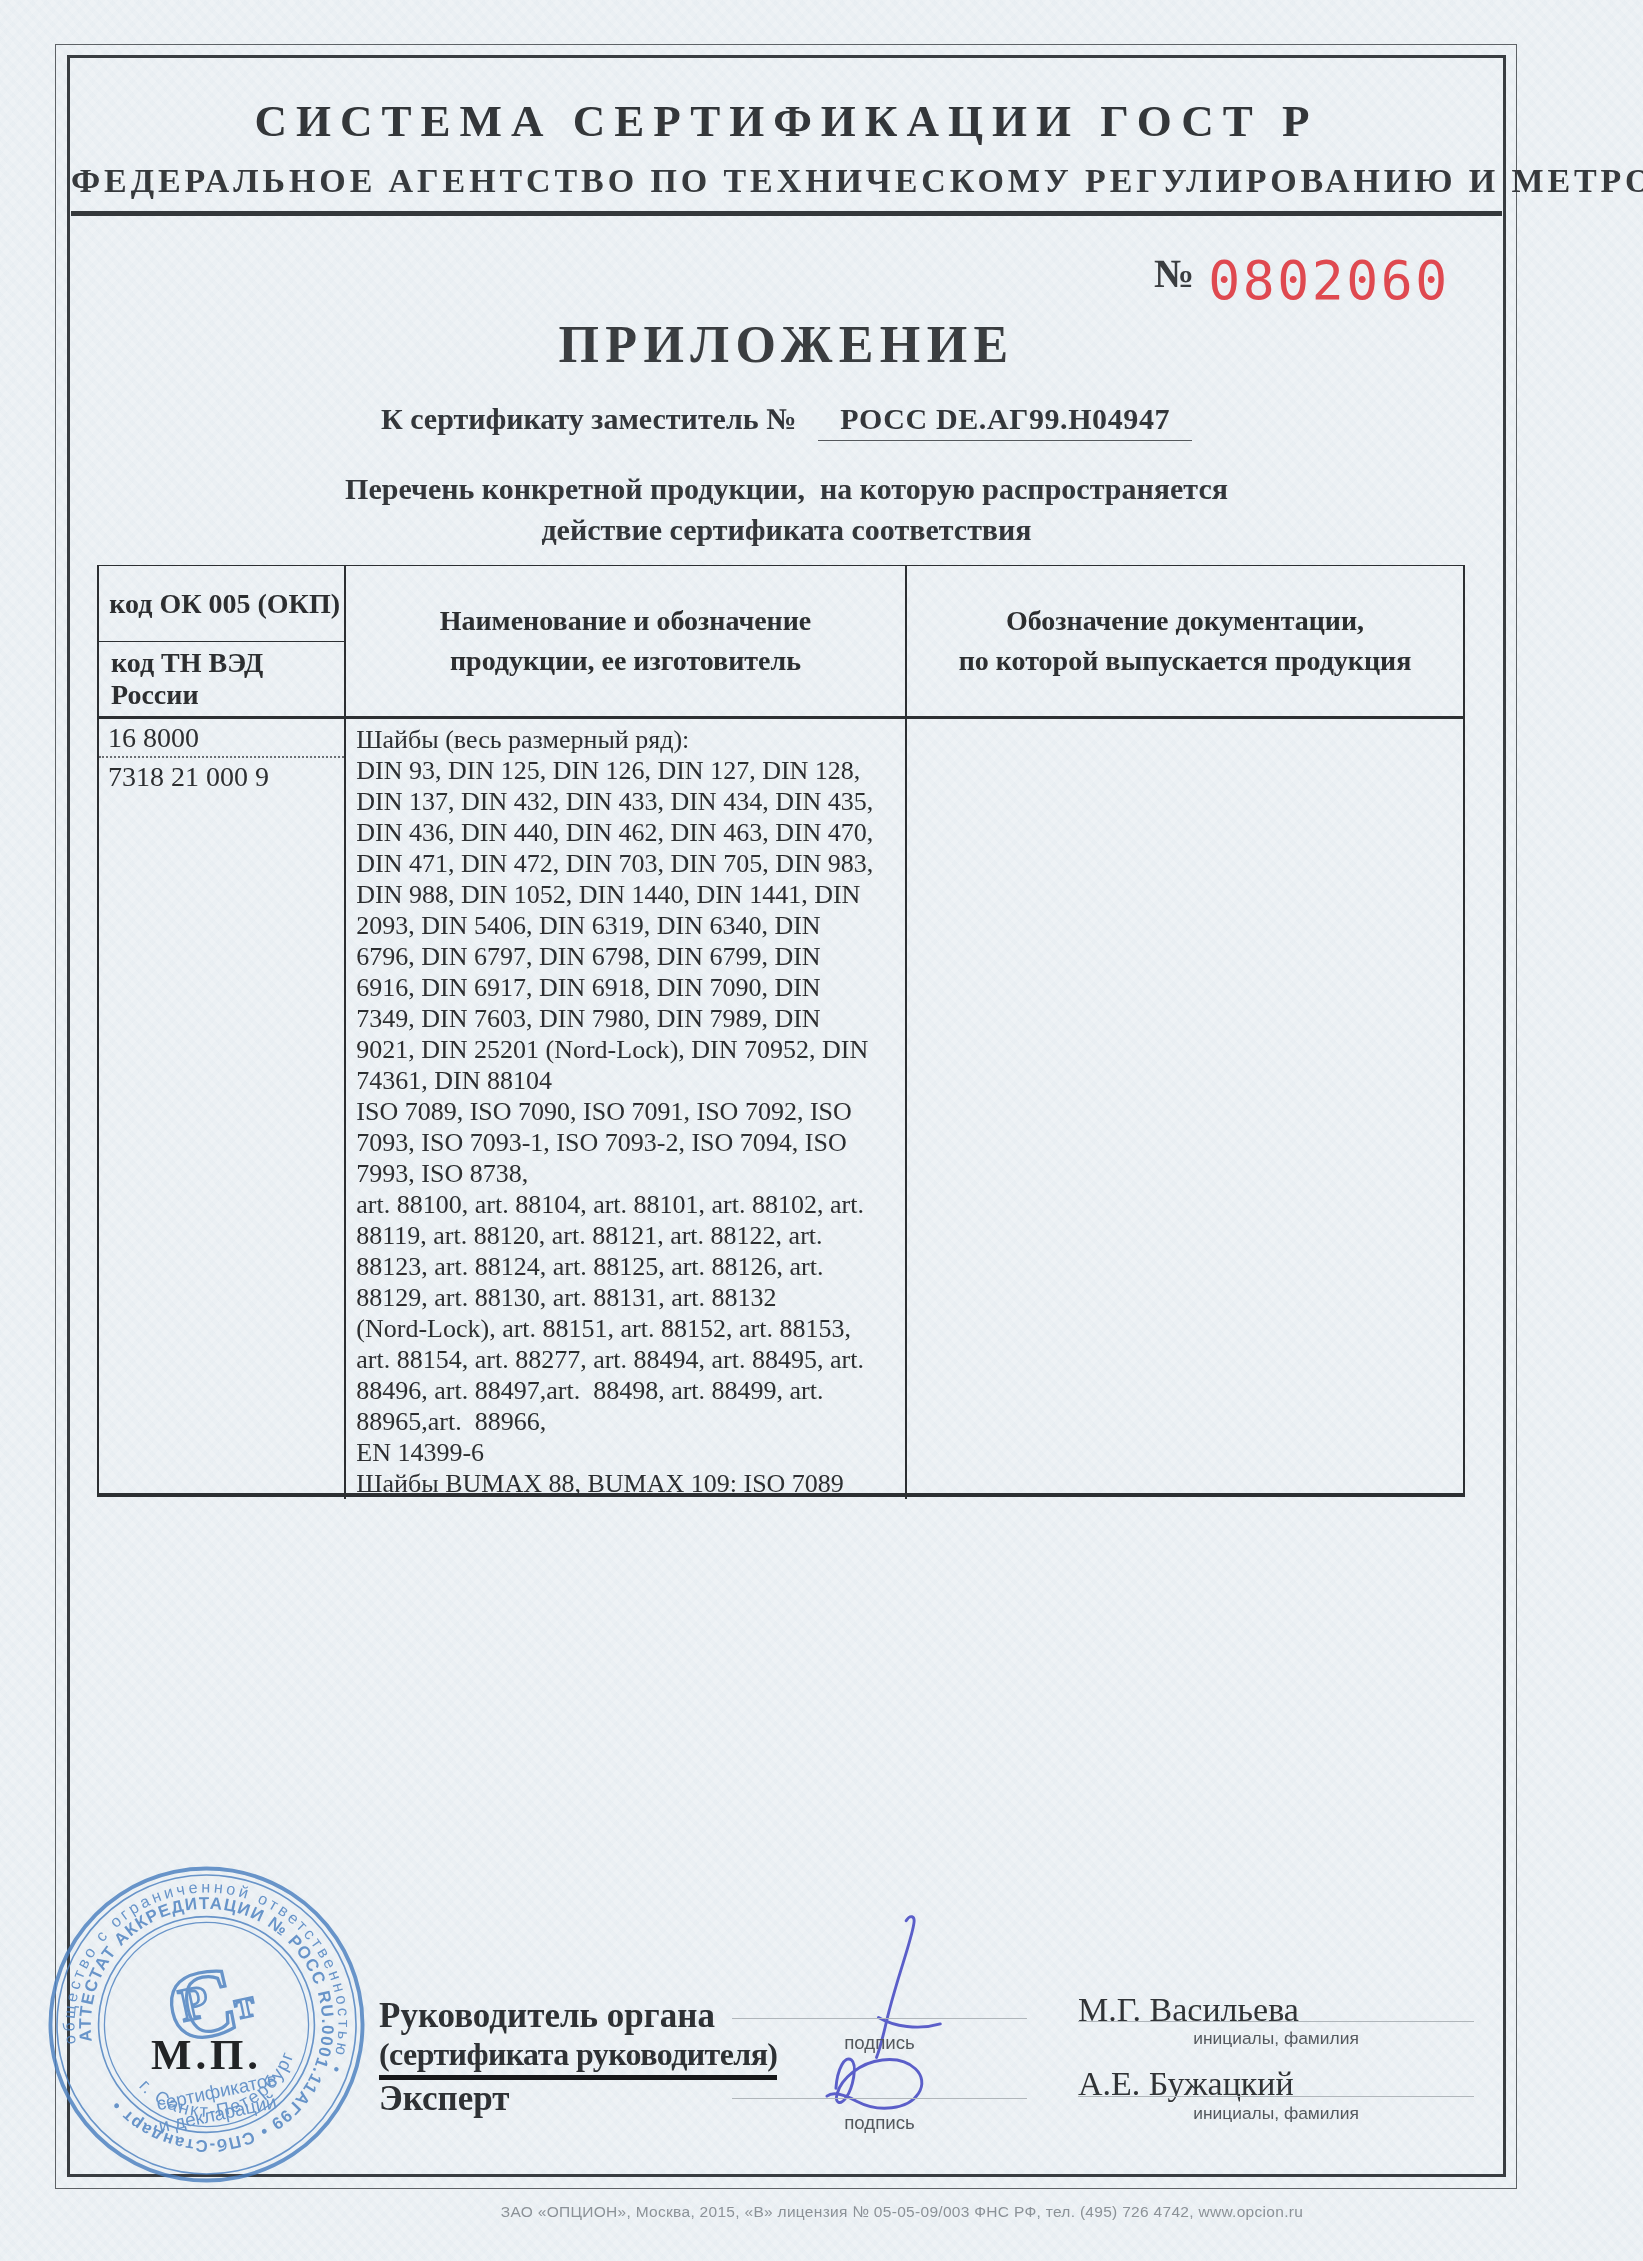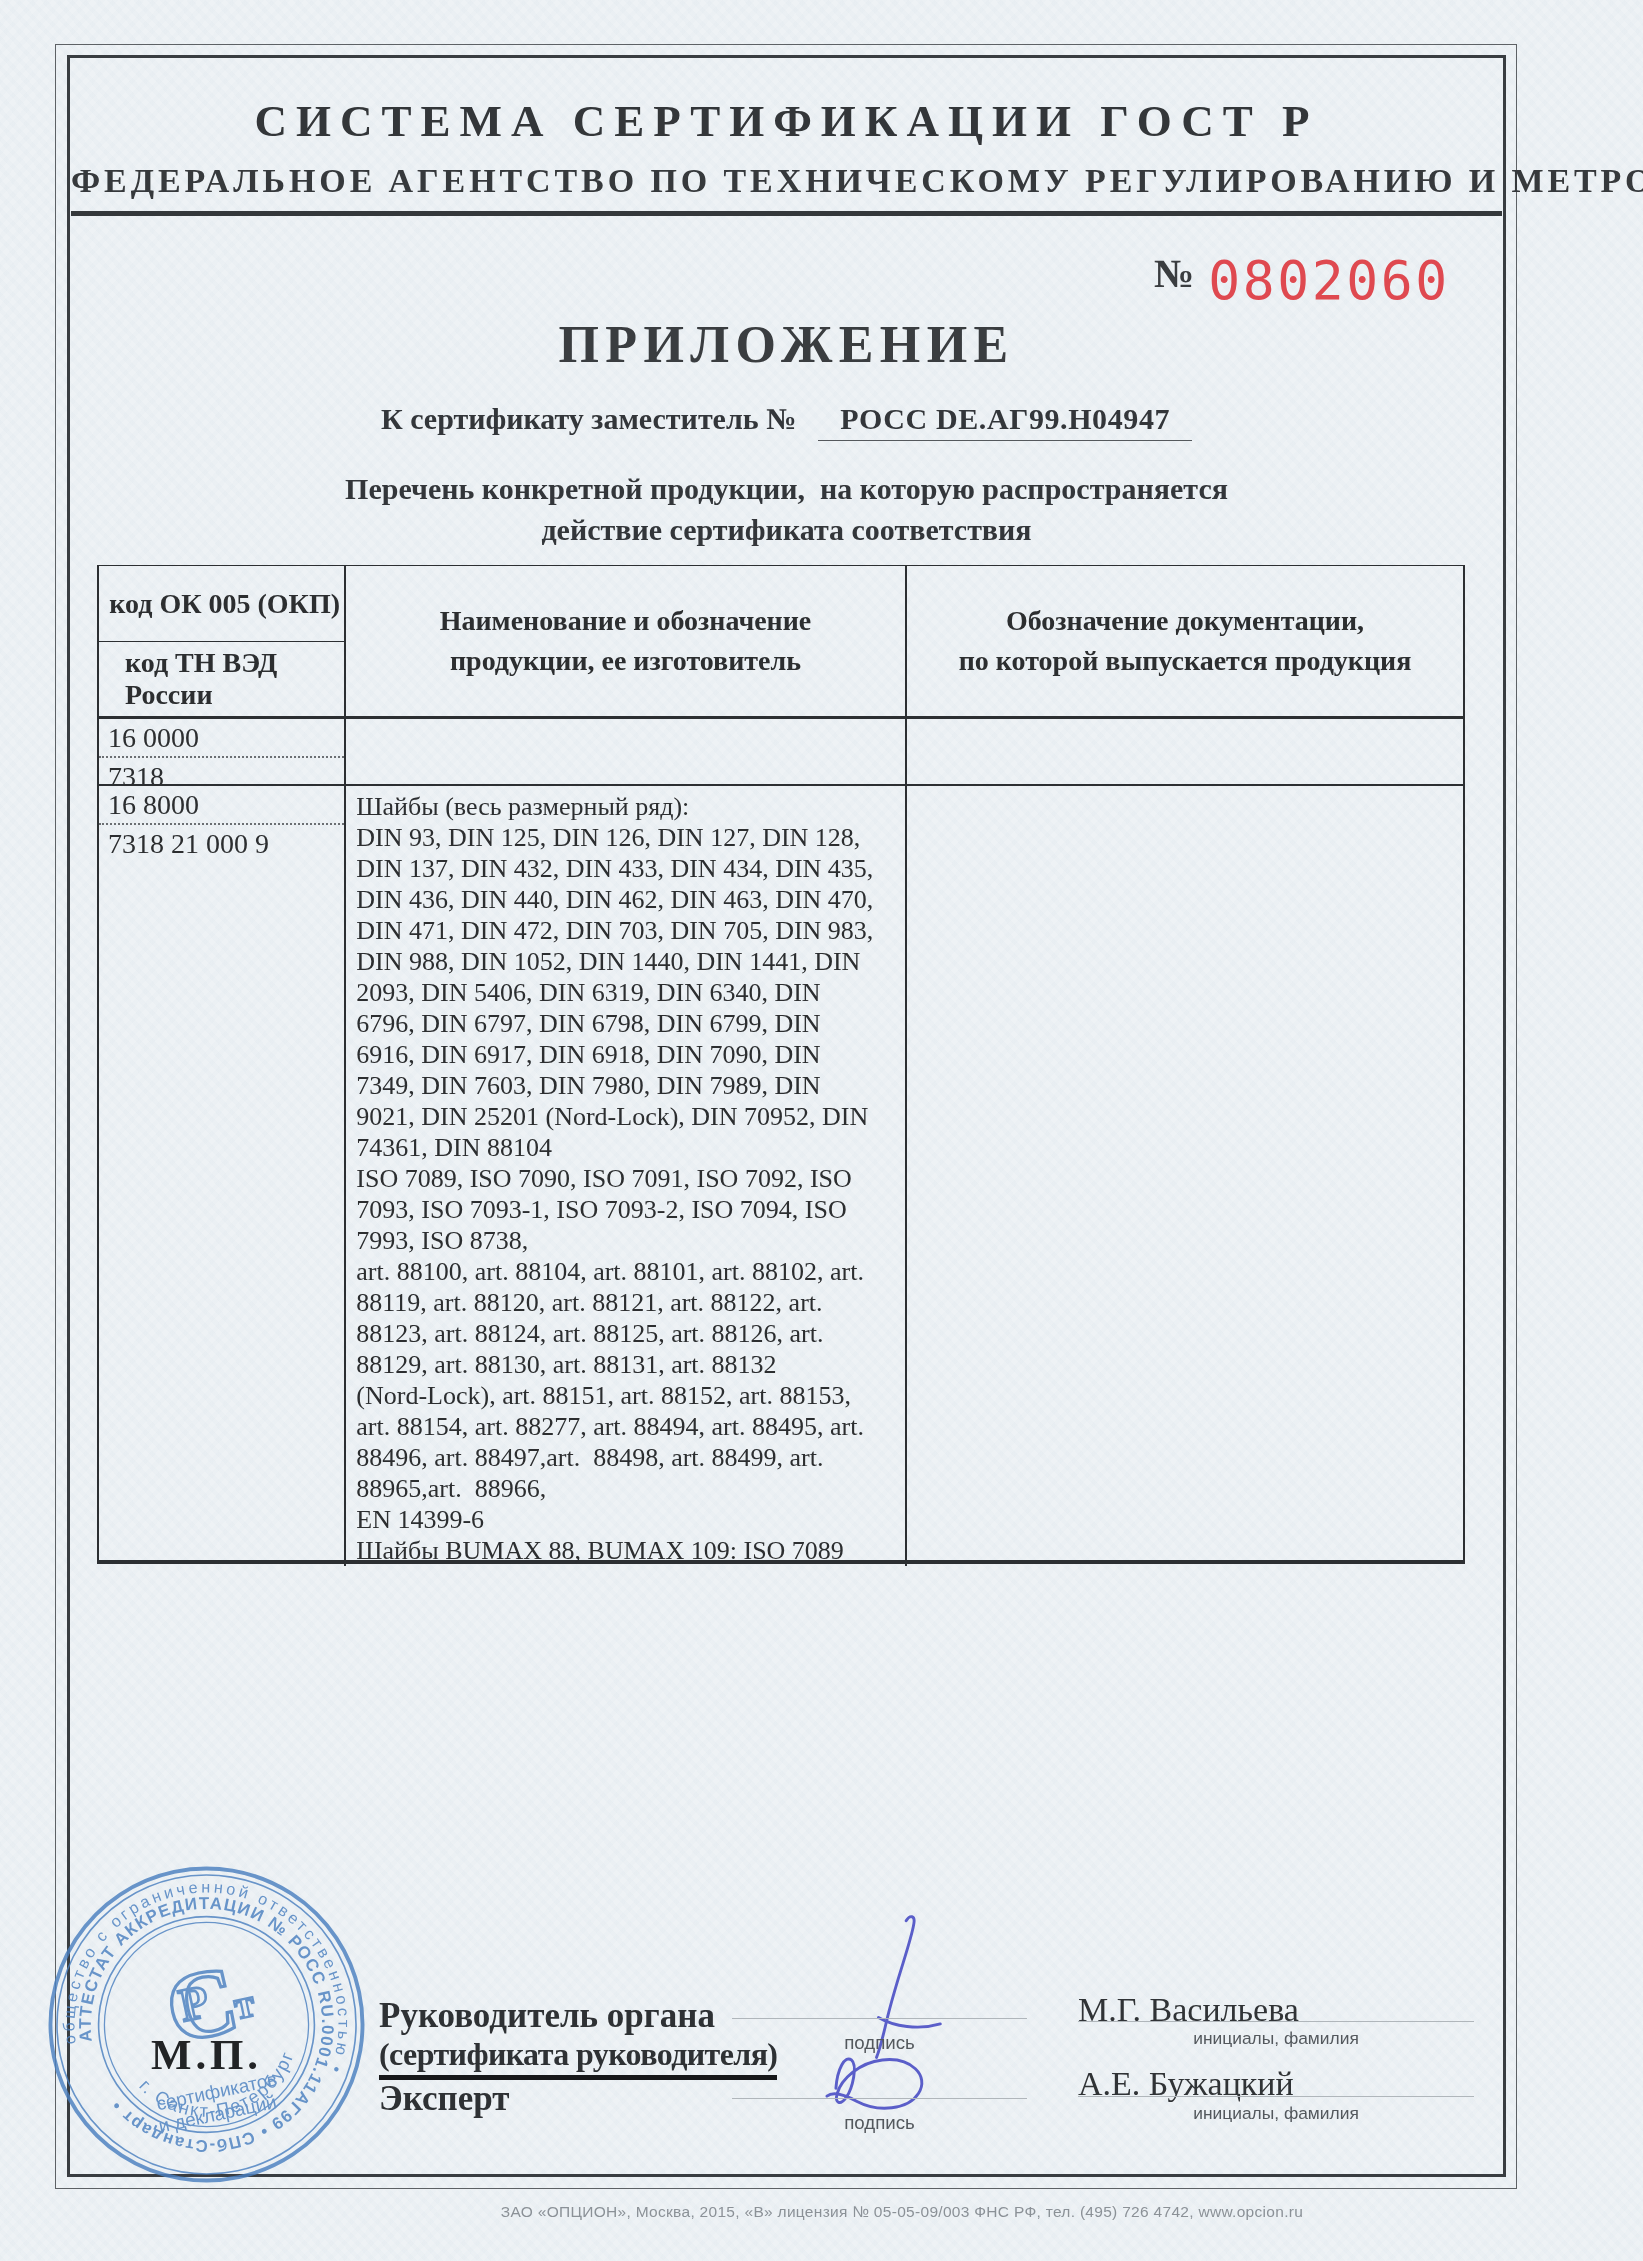--- a/index.html
+++ b/index.html
@@ -38,21 +38,21 @@
        border:2.6px solid #2c2f32;border-top-width:1.9px;border-bottom-width:4.5px;}
   .trow{display:grid;grid-template-columns:247px 561px 1fr;}
   .thead{height:150px;border-bottom:3.9px solid #2c2f32;}
   .tr-1{height:65px;border-bottom:2.6px solid #2c2f32;}
   .tr-2{height:774px;}
   .c{box-sizing:border-box;}
   .c-r{border-right:2.6px solid #2c2f32;}
   .th1{display:flex;flex-direction:column;}
   .th1-top{height:75px;border-bottom:1.9px solid #2c2f32;display:flex;align-items:center;
         padding-left:10.3px;font-weight:bold;font-size:28px;}
-  .th1-bot{flex:1;display:flex;align-items:center;padding-left:26px;font-weight:bold;font-size:28px;}
+  .th1-bot{flex:1;display:flex;align-items:center;padding-left:12px;font-weight:bold;font-size:28px;}
   .th-c{display:flex;align-items:center;justify-content:center;text-align:center;
         font-weight:bold;font-size:28px;line-height:40px;white-space:pre-line;}
   .codes{font-size:28px;}
   .codes .code-top{padding:2.6px 0 0 9px;line-height:32px;}
   .codes .dotline{border-top:2.6px dotted #6b6f73;margin:2.6px 0;}
   .codes .code-bot{padding-left:9px;line-height:32px;}
   .prod{padding:5.2px 5.2px 0 10.3px;font-size:26px;line-height:31px;white-space:pre-wrap;}
   .docs-cell{min-height:6.4px;}
 
   
@@ -115,29 +115,20 @@
       <div class="c c-r th1">
         <div class="th1-top">код ОК 005 (ОКП)</div>
         <div class="th1-bot">код ТН ВЭД России</div>
       </div>
       <div class="c c-r th-c">Наименование и обозначение
 продукции, ее изготовитель</div>
       <div class="c th-c">Обозначение документации,
 по которой выпускается продукция</div>
     </div>
 
-    <div class="trow tr-1">
-      <div class="c c-r codes">
-        <div class="code-top">16 0000</div>
-        <div class="dotline"></div>
-        <div class="code-bot">7318</div>
-      </div>
-      <div class="c c-r prod"></div>
-      <div class="c docs-cell"></div>
-    </div>
 
     <div class="trow tr-2">
       <div class="c c-r codes">
         <div class="code-top">16 8000</div>
         <div class="dotline"></div>
         <div class="code-bot">7318 21 000 9</div>
       </div>
       <div class="c c-r prod">Шайбы (весь размерный ряд):
 DIN 93, DIN 125, DIN 126, DIN 127, DIN 128,
 DIN 137, DIN 432, DIN 433, DIN 434, DIN 435,

